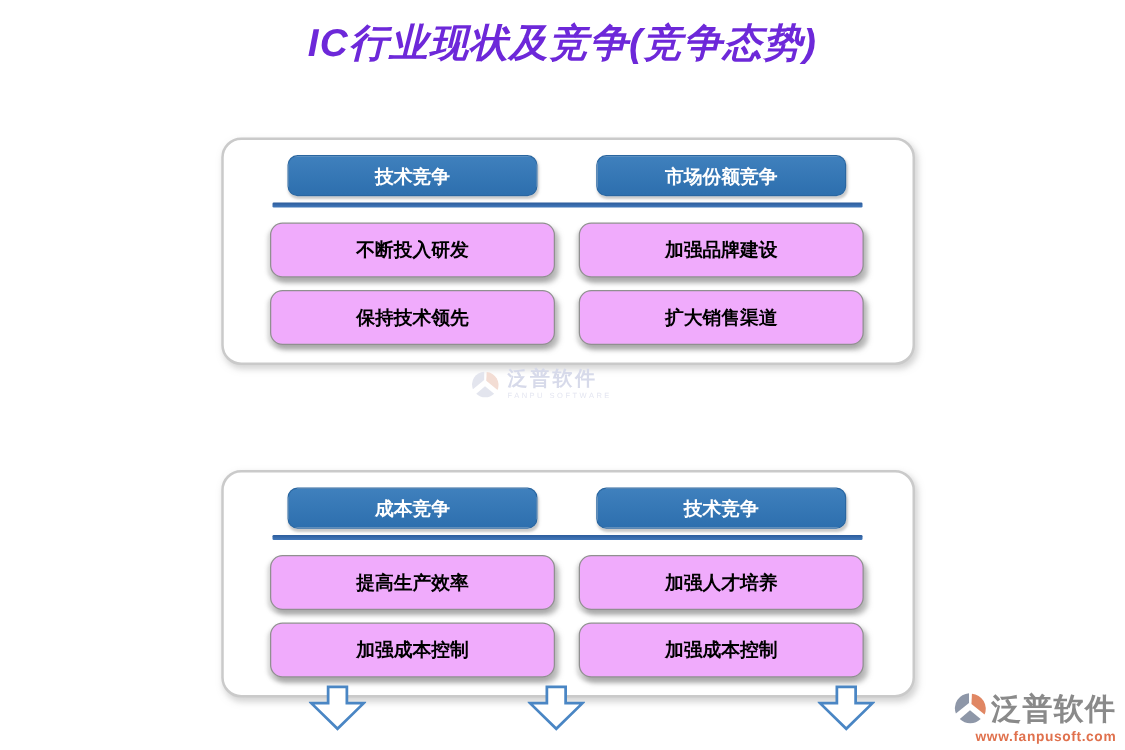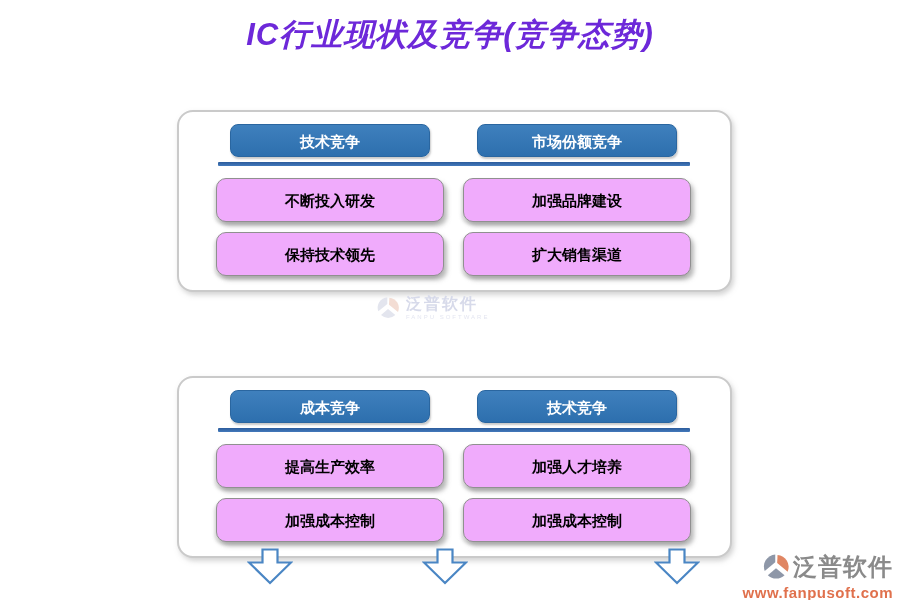--- a/index.html
+++ b/index.html
@@ -62,21 +62,21 @@
   }
   .wm-text{display:flex;flex-direction:column;line-height:1;}
   .wm-brand{font-size:16px;font-weight:bold;color:#d7daea;letter-spacing:2px;}
   .wm-en{font-size:6px;color:#e4e6f1;letter-spacing:2px;margin-top:2px;}
   .footer-logo{
     position:absolute;right:7px;top:551px;width:148px;
     display:flex;flex-direction:column;align-items:flex-end;
   }
   .footer-row{display:flex;align-items:center;gap:3px;}
   .footer-brand{font-size:24px;font-weight:bold;color:#8a8a8a;letter-spacing:1px;}
-  .footer-url{font-size:15px;font-weight:bold;color:#e0714d;margin-top:1px;letter-spacing:0.5px;}
+  .footer-url{font-size:11px;font-weight:bold;color:#e0714d;margin-top:1px;letter-spacing:0.5px;}
 </style>
 </head>
 <body>
 
 <div class="page-title">IC行业现状及竞争(竞争态势)</div>
 
 <div class="panel top">
   <div class="divider"></div>
   <div class="panel-cols">
     <div class="col">

